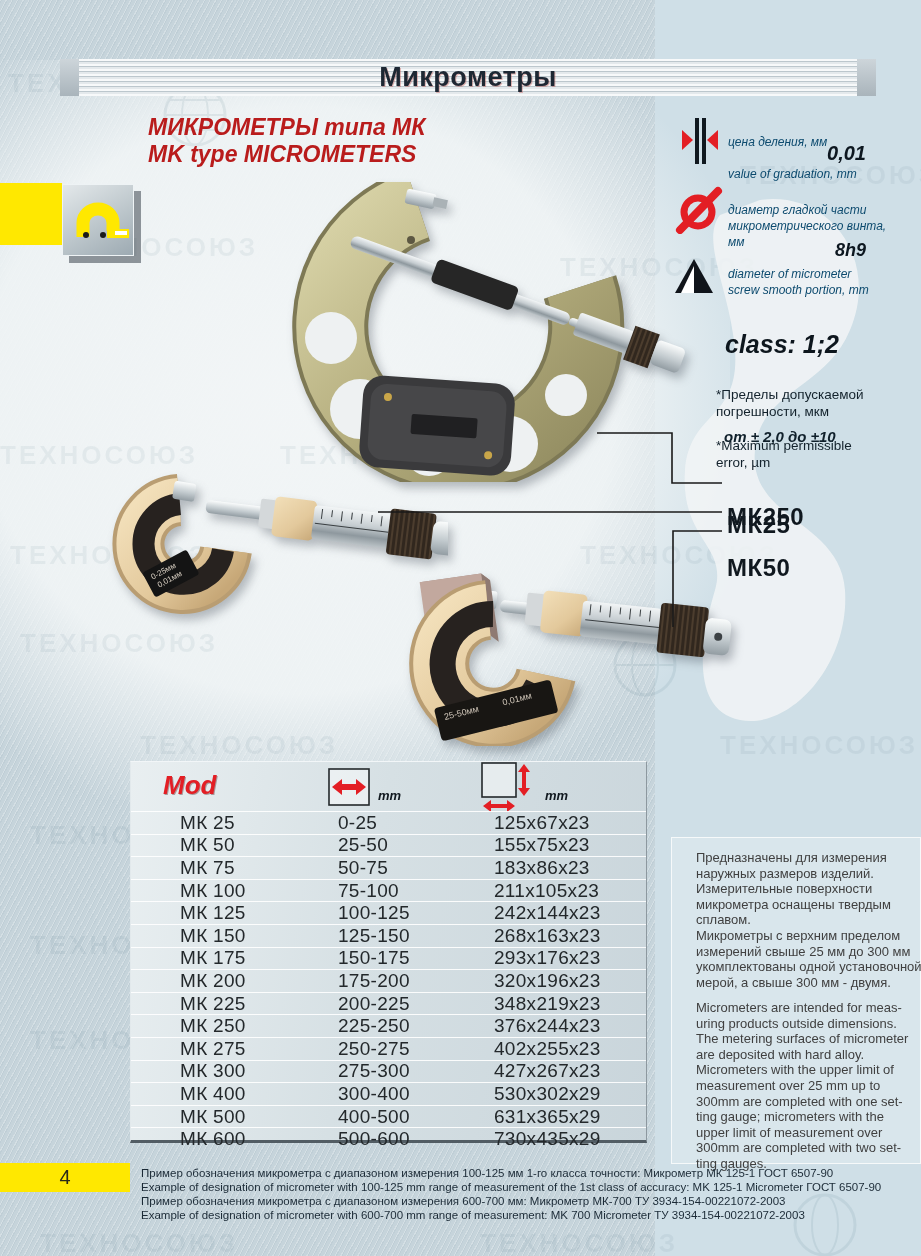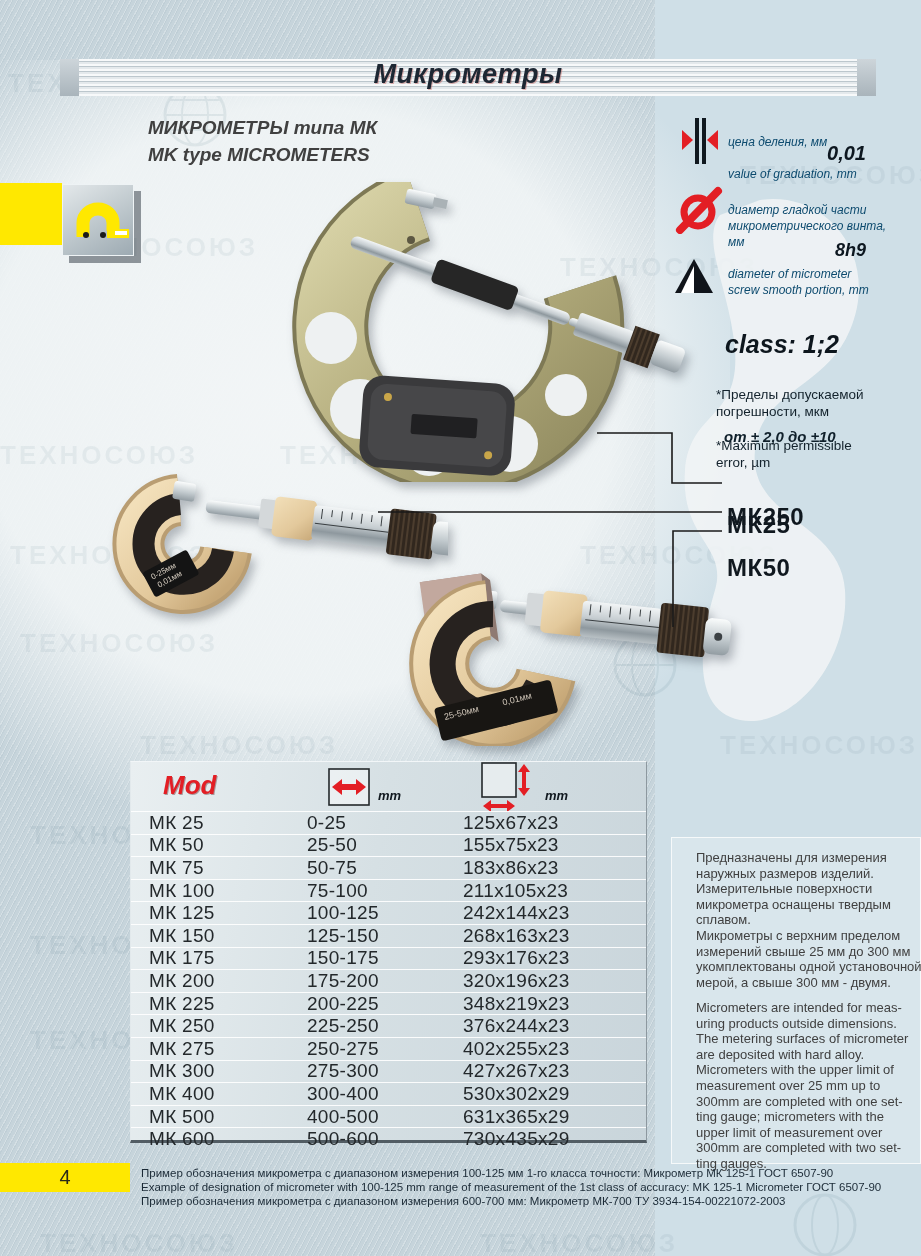--- a/index.html
+++ b/index.html
@@ -8,28 +8,28 @@
   .texture{position:absolute;inset:0;
     background:repeating-linear-gradient(118deg,rgba(255,255,255,.25) 0 1px,rgba(150,172,184,.14) 1px 2px,transparent 2px 5px);}
   .rightcol{position:absolute;left:655px;top:0;width:266px;height:1256px;background:#cfdfe7;}
   .lightblob{position:absolute;left:-70px;top:60px;width:800px;height:740px;
     background:radial-gradient(ellipse at 46% 46%,rgba(243,246,247,.98) 0%,rgba(241,245,246,.92) 52%,rgba(241,245,246,0) 78%);}
   .wm{position:absolute;font-weight:bold;font-size:26px;letter-spacing:3px;color:#3d6478;opacity:.07;white-space:nowrap;}
   .globe{position:absolute;opacity:.10;}
   
   .banner{position:absolute;left:60px;top:59px;width:816px;height:37px;
     background:repeating-linear-gradient(180deg,#f7f9fa 0 2px,#bcc7cd 2px 3px,#e4e9ec 3px 5px);
-    display:flex;justify-content:center;font-style:italic;}
+    display:flex;align-items:center;justify-content:center;}
   .cap{position:absolute;top:0;width:19px;height:37px;background:linear-gradient(180deg,#cdd5da,#a9b4bb);}
   .cap.l{left:0;} .cap.r{right:0;}
   .banner-title{font-size:27px;font-weight:bold;color:#1d2733;letter-spacing:.5px;
     text-shadow:1px 1px 0 rgba(190,60,55,.35);position:relative;z-index:2;}
   
-  .doc-title{position:absolute;left:148px;top:114px;font-size:19px;line-height:27px;
-    font-weight:bold;font-style:italic;color:#404040;}
+  .doc-title{position:absolute;left:148px;top:114px;font-size:23px;line-height:27px;
+    font-weight:bold;font-style:italic;color:#b91c1c;}
   
   .ytab{position:absolute;left:0;top:183px;width:62px;height:62px;background:#ffe800;}
   .logo-btn{position:absolute;left:62px;top:184px;width:70px;height:70px;
     background:linear-gradient(150deg,#e3e8ea 0%,#bcc6cb 55%,#9daab2 100%);
     border:1px solid #eef3f5;box-shadow:7px 7px 0 rgba(42,52,62,.5);}
   
   .spec-icon{position:absolute;}
   .spec-text{position:absolute;font-size:12px;line-height:16px;font-style:italic;color:#0c4a6e;white-space:pre-line;}
   .spec-value{position:absolute;font-weight:bold;font-style:italic;color:#0d1720;text-align:right;}
   .class-label{position:absolute;left:725px;top:330px;font-size:25px;font-weight:bold;font-style:italic;color:#0d161d;}
@@ -41,21 +41,21 @@
     background:linear-gradient(100deg,#e9eff1 0%,#d6e0e4 45%,#c9d5db 100%);
     border-top:1px solid #f2f6f8;border-left:1px solid #e2e9ec;
     border-right:1px solid #8d989f;border-bottom:3px solid #525d64;}
   .thead{position:relative;height:49px;}
   .mod-h{position:absolute;left:32px;top:8px;font-size:26px;font-weight:bold;font-style:italic;color:#e31e24;
     text-shadow:1px 1px 0 rgba(60,0,0,.35);}
   .unit{position:absolute;font-size:13px;font-weight:bold;font-style:italic;color:#10181f;}
   .tbody{position:relative;}
   .trow{display:flex;align-items:center;height:21.6px;border-top:1px solid rgba(255,255,255,.9);
     font-size:19px;color:#23282b;letter-spacing:.3px;}
-  .trow .c1{padding-left:18px;width:158px;}
+  .trow .c1{padding-left:49px;width:158px;}
   .trow .c2{width:156px;}
   .trow .c3{flex:1;}
   
   .desc{position:absolute;left:671px;top:837px;width:250px;height:327px;
     background:rgba(255,255,255,.22);border:1px solid rgba(255,255,255,.75);box-sizing:border-box;}
   .desc p{position:absolute;left:24px;width:236px;margin:0;font-size:13px;line-height:15.6px;color:#404040;white-space:pre-line;}
   
   .pageno{position:absolute;left:0;top:1163px;width:130px;height:29px;background:#ffe800;
     display:flex;align-items:center;justify-content:center;font-size:20px;color:#2a2a18;}
   .foot-lines{position:absolute;left:141px;top:1166px;width:700px;}
@@ -453,14 +453,15 @@
 
   <div class="pageno">4</div>
   <div class="foot-lines">
 
       <div class="fline">Пример обозначения микрометра с диапазоном измерения 100-125 мм 1-го класса точности: Микрометр МК 125-1 ГОСТ 6507-90</div>
 
       <div class="fline">Example of designation of micrometer with 100-125 mm range of measurement of the 1st class of accuracy: MK 125-1 Micrometer  ГОСТ 6507-90</div>
 
       <div class="fline">Пример обозначения микрометра с диапазоном измерения 600-700 мм: Микрометр МК-700 ТУ 3934-154-00221072-2003</div>
 
+      <div class="fline">Example of designation of micrometer with 600-700 mm range of measurement: MK 700 Micrometer  ТУ 3934-154-00221072-2003</div>
     </div>
 </div>
 
 </body></html>

